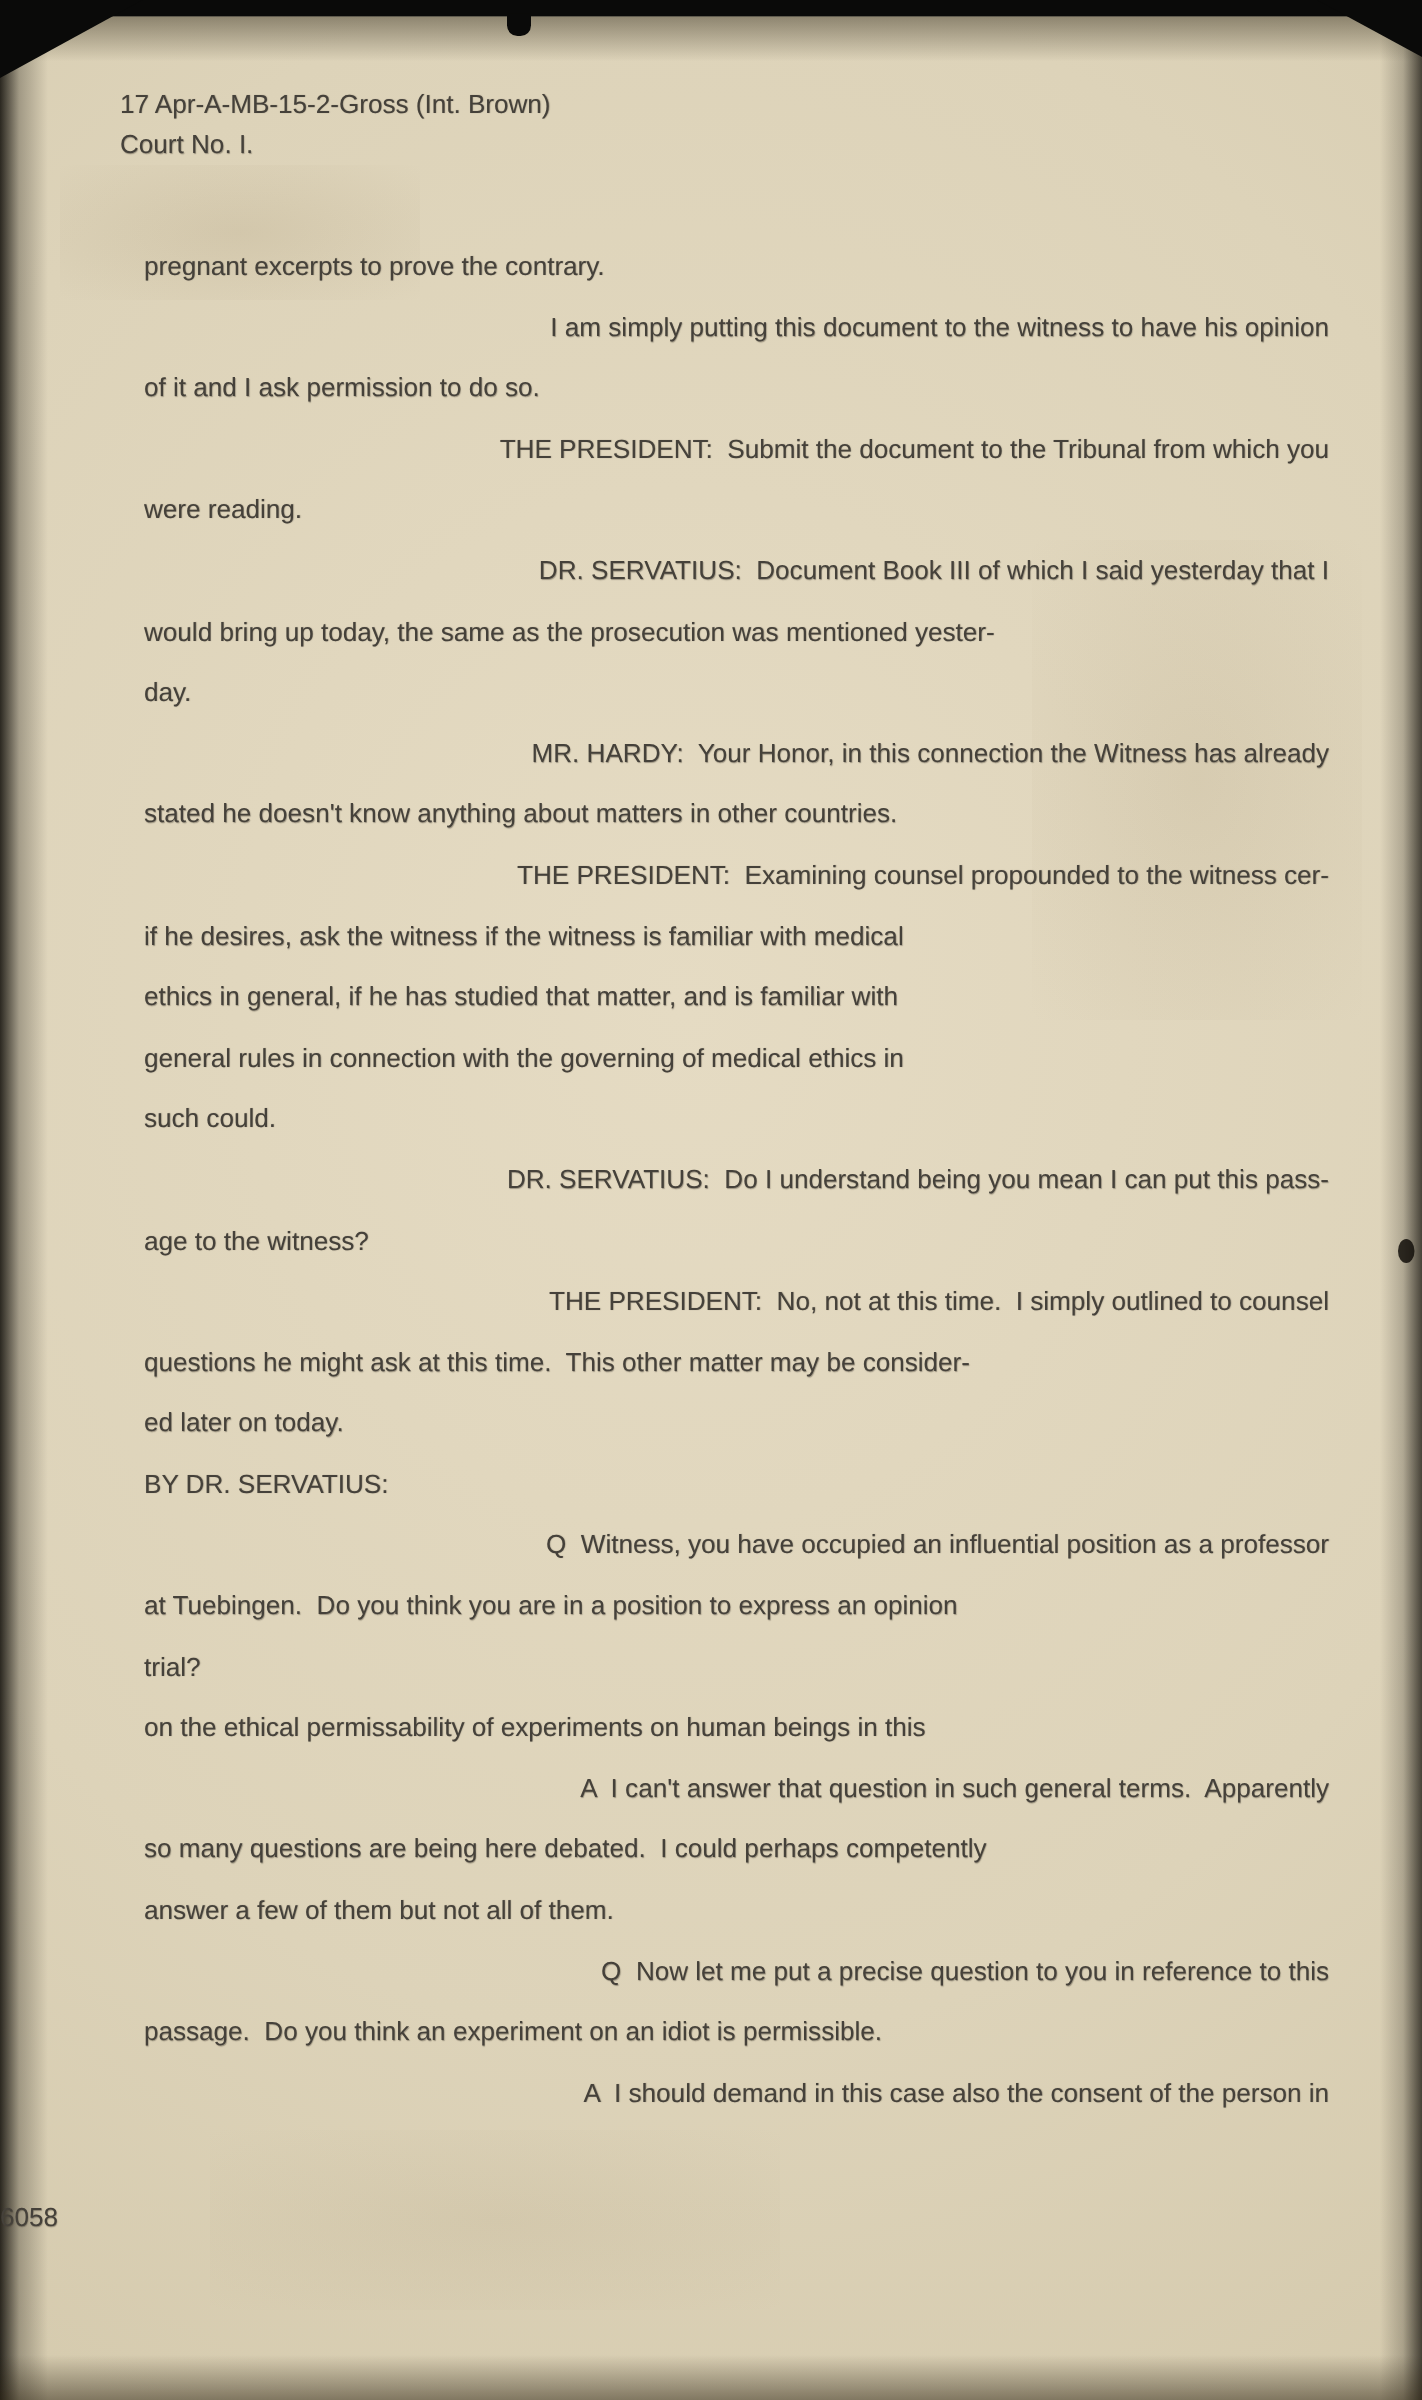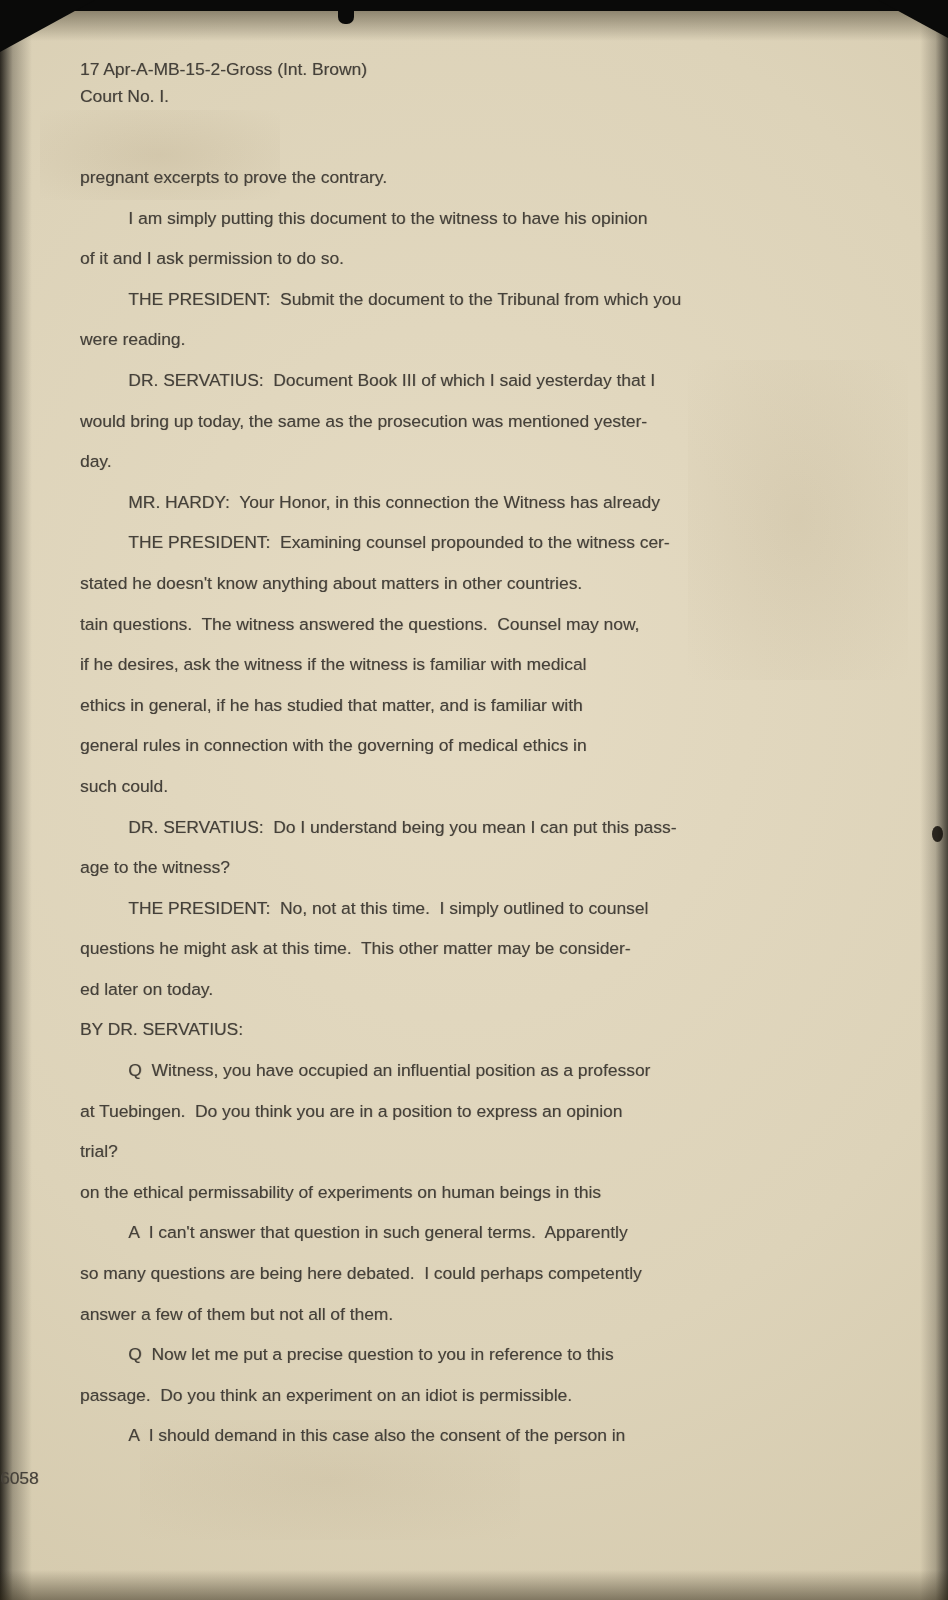--- a/index.html
+++ b/index.html
@@ -85,23 +85,25 @@
     line-height: 27px;
     white-space: pre-wrap;
   }
   .doc-body {
     margin-top: 47px;
   }
   .line {
     font-size: 17.4px;
     line-height: 40.6px;
     white-space: pre-wrap;
+    margin-left: 16px;
   }
   .line.indent {
     text-indent: 5ch;
+    text-align: right;
   }
   .doc-footer {
     position: absolute;
     left: -80px;
     width: 948px;
     top: 1412px;
     text-align: left;
     font-size: 17.4px;
   }
 </style>
@@ -134,23 +136,22 @@
     <div class="doc-body">
       <div class="line">pregnant excerpts to prove the contrary.</div>
       <div class="line indent">I am simply putting this document to the witness to have his opinion</div>
       <div class="line">of it and I ask permission to do so.</div>
       <div class="line indent">THE PRESIDENT:  Submit the document to the Tribunal from which you</div>
       <div class="line">were reading.</div>
       <div class="line indent">DR. SERVATIUS:  Document Book III of which I said yesterday that I</div>
       <div class="line">would bring up today, the same as the prosecution was mentioned yester-</div>
       <div class="line">day.</div>
       <div class="line indent">MR. HARDY:  Your Honor, in this connection the Witness has already</div>
+      <div class="line">stated he doesn't know anything about matters in other countries.</div>
       <div class="line indent">THE PRESIDENT:  Examining counsel propounded to the witness cer-</div>
-      <div class="line">stated he doesn't know anything about matters in other countries.</div>
-      <div class="line">tain questions.  The witness answered the questions.  Counsel may now,</div>
       <div class="line">if he desires, ask the witness if the witness is familiar with medical</div>
       <div class="line">ethics in general, if he has studied that matter, and is familiar with</div>
       <div class="line">general rules in connection with the governing of medical ethics in</div>
       <div class="line">such could.</div>
       <div class="line indent">DR. SERVATIUS:  Do I understand being you mean I can put this pass-</div>
       <div class="line">age to the witness?</div>
       <div class="line indent">THE PRESIDENT:  No, not at this time.  I simply outlined to counsel</div>
       <div class="line">questions he might ask at this time.  This other matter may be consider-</div>
       <div class="line">ed later on today.</div>
       <div class="line">BY DR. SERVATIUS:</div>

